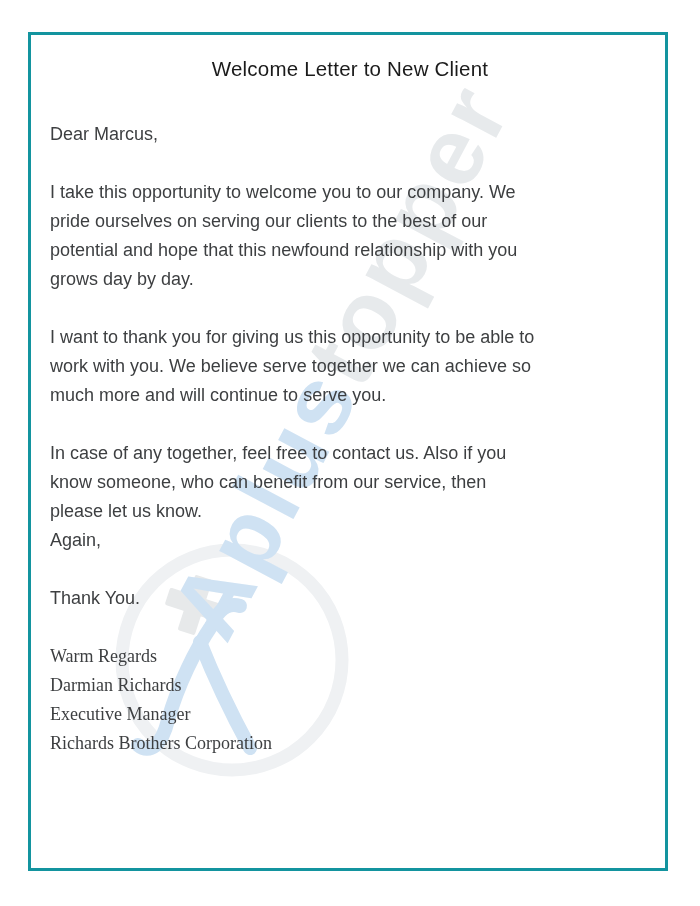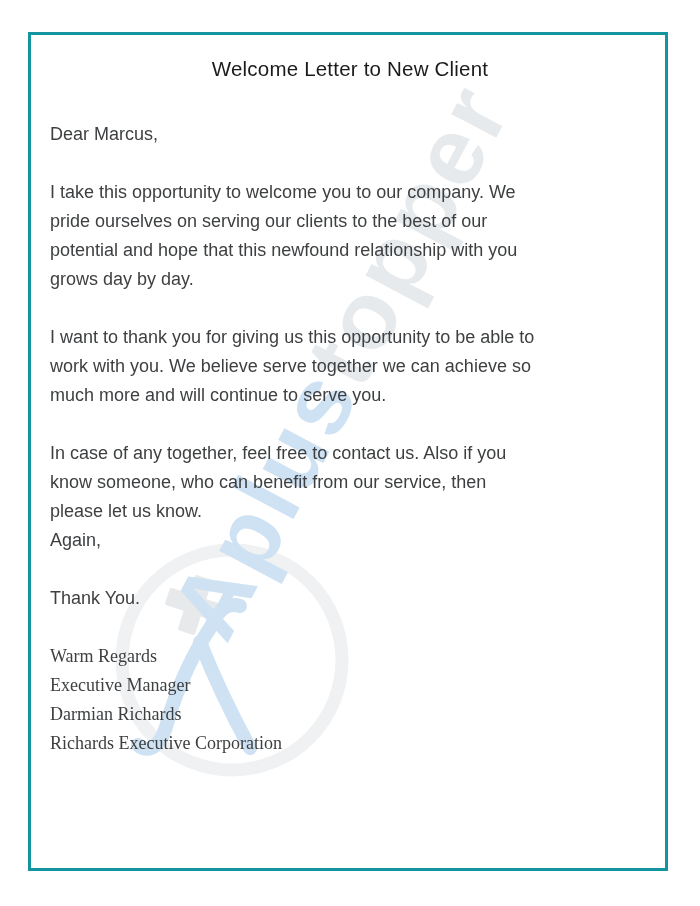--- a/index.html
+++ b/index.html
@@ -105,18 +105,18 @@
     <p class="para">I want to thank you for giving us this opportunity to be able to
 work with you. We believe serve together we can achieve so
 much more and will continue to serve you.</p>
     <p class="para">In case of any together, feel free to contact us. Also if you
 know someone, who can benefit from our service, then
 please let us know.
 Again,</p>
     <p class="para">Thank You.</p>
     <div class="sig">
       <div>Warm Regards</div>
+      <div>Darmian Richards</div>
       <div>Executive Manager</div>
-      <div>Darmian Richards</div>
-      <div>Richards Executive Corporation</div>
+      <div>Richards Brothers Corporation</div>
     </div>
   </div>
 </div>
 
 </body></html>

